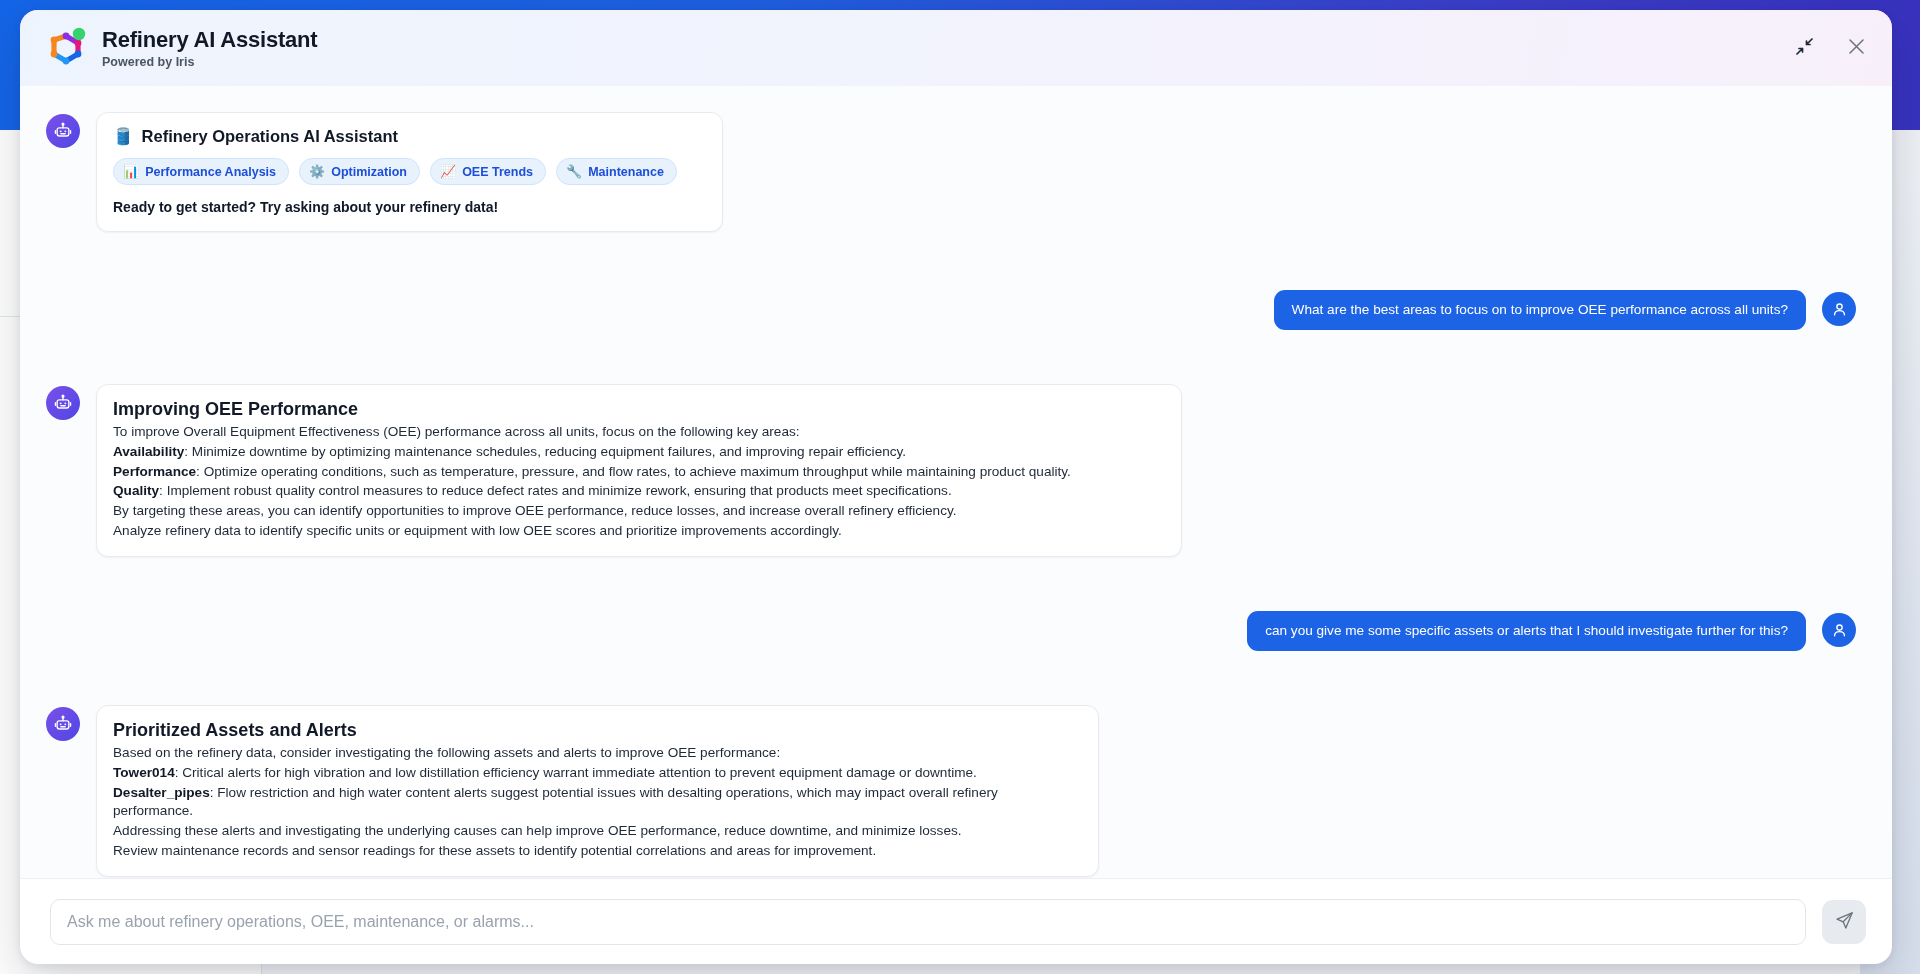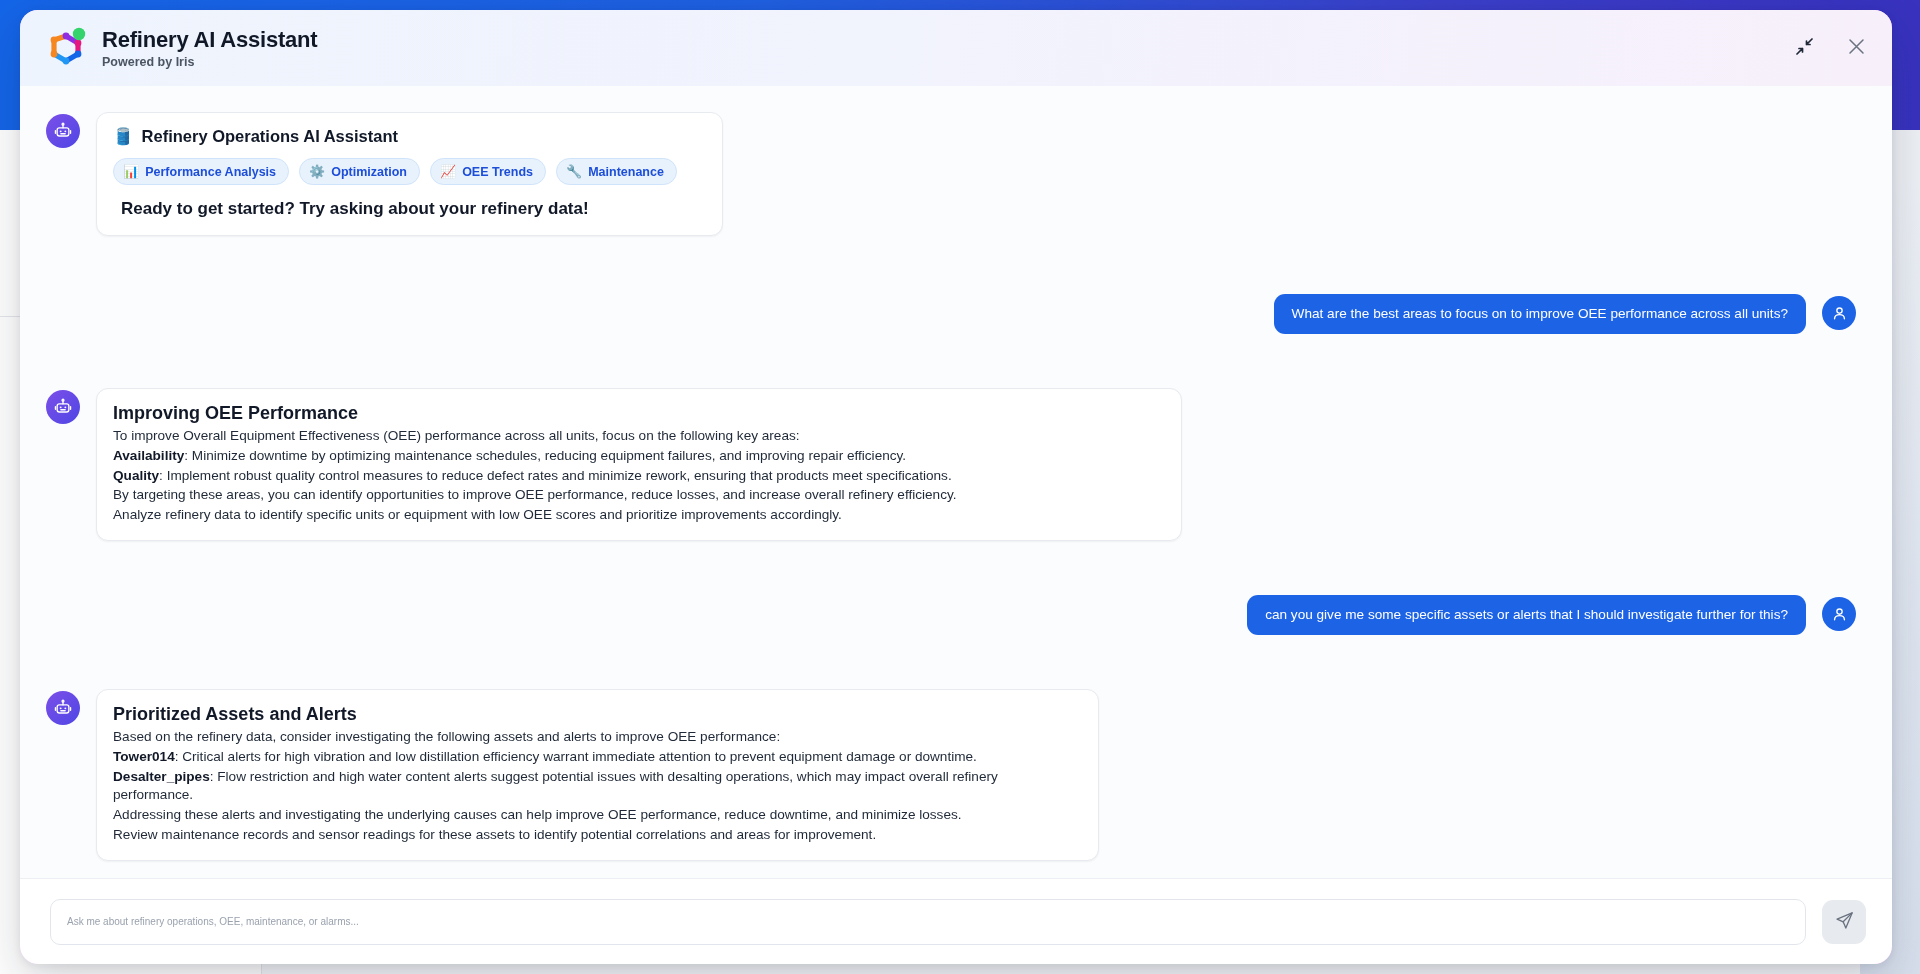--- a/index.html
+++ b/index.html
@@ -104,21 +104,21 @@
 
   .chips { display: flex; gap: 10px; margin-top: 12px; flex-wrap: wrap; }
   .chip {
     display: inline-flex; align-items: center; gap: 6px;
     background: #e8f2fd; color: #1d4ed8;
     border: 1px solid #cfe3fb; border-radius: 999px;
     font-size: 12.5px; font-weight: 600;
     padding: 5px 12px 5px 9px; cursor: pointer; white-space: nowrap;
   }
   .chip .g { font-size: 13px; }
-  .intro-foot { font-size: 17px; color: #111827; font-weight: 700; margin-top: 14px; margin-left: 8px; }
+  .intro-foot { font-size: 14px; color: #111827; font-weight: 700; margin-top: 14px; }
 
   .body-line { font-size: 13.6px; color: #1f2937; line-height: 1.32; margin-top: 2px; }
   .body-line b { font-weight: 700; color: #111827; }
   .card-title.plain + .body-line { margin-top: 1px; }
 
   .bubble {
     background: #1d63e6; color: #ffffff;
     border-radius: 11px; padding: 11px 18px;
     font-size: 13.6px; line-height: 1.3; max-width: 740px;
   }
@@ -131,21 +131,21 @@
 
   
   .composer {
     flex: 0 0 86px; background: #ffffff; border-top: 1px solid #eceff3;
     display: flex; align-items: center; padding: 0 26px 0 30px; gap: 16px;
   }
   .composer-input {
     flex: 1 1 auto; height: 46px;
     border: 1px solid #e2e6ec; border-radius: 10px;
     background: #ffffff; padding: 0 16px;
-    font-size: 10px; font-family: "Liberation Sans", sans-serif;
+    font-size: 16px; font-family: "Liberation Sans", sans-serif;
     color: #111827; outline: none;
   }
   .composer-input::placeholder { color: #9aa2ae; }
   .send-btn {
     width: 44px; height: 44px; flex: 0 0 44px;
     background: #e7eaee; border: 0; border-radius: 11px;
     display: flex; align-items: center; justify-content: center; cursor: pointer;
   }
 </style>
 </head>
@@ -272,20 +272,21 @@
           <path d="M1.6 9.5 L1.6 12.5 M18.4 9.5 L18.4 12.5"></path>
           <circle cx="7.4" cy="10.4" r="1.05" fill="#ffffff" stroke="none"></circle>
           <circle cx="12.6" cy="10.4" r="1.05" fill="#ffffff" stroke="none"></circle>
           <path d="M7.6 13.1 L12.4 13.1"></path>
         </svg>
       </div>
       <div class="card wide1">
         <div class="card-title plain">Improving OEE Performance</div>
         <div class="body-line"><b></b><span>To improve Overall Equipment Effectiveness (OEE) performance across all units, focus on the following key areas:</span></div>
         <div class="body-line"><b>Availability</b><span>: Minimize downtime by optimizing maintenance schedules, reducing equipment failures, and improving repair efficiency.</span></div>
+        <div class="body-line"><b>Performance</b><span>: Optimize operating conditions, such as temperature, pressure, and flow rates, to achieve maximum throughput while maintaining product quality.</span></div>
         <div class="body-line"><b>Quality</b><span>: Implement robust quality control measures to reduce defect rates and minimize rework, ensuring that products meet specifications.</span></div>
         <div class="body-line"><b></b><span>By targeting these areas, you can identify opportunities to improve OEE performance, reduce losses, and increase overall refinery efficiency.</span></div>
         <div class="body-line"><b></b><span>Analyze refinery data to identify specific units or equipment with low OEE scores and prioritize improvements accordingly.</span></div>
       </div>
     </div>
 
     <div class="gap-c"></div>
 
     <div class="row user">
       <div class="bubble">can you give me some specific assets or alerts that I should investigate further for this?</div>

